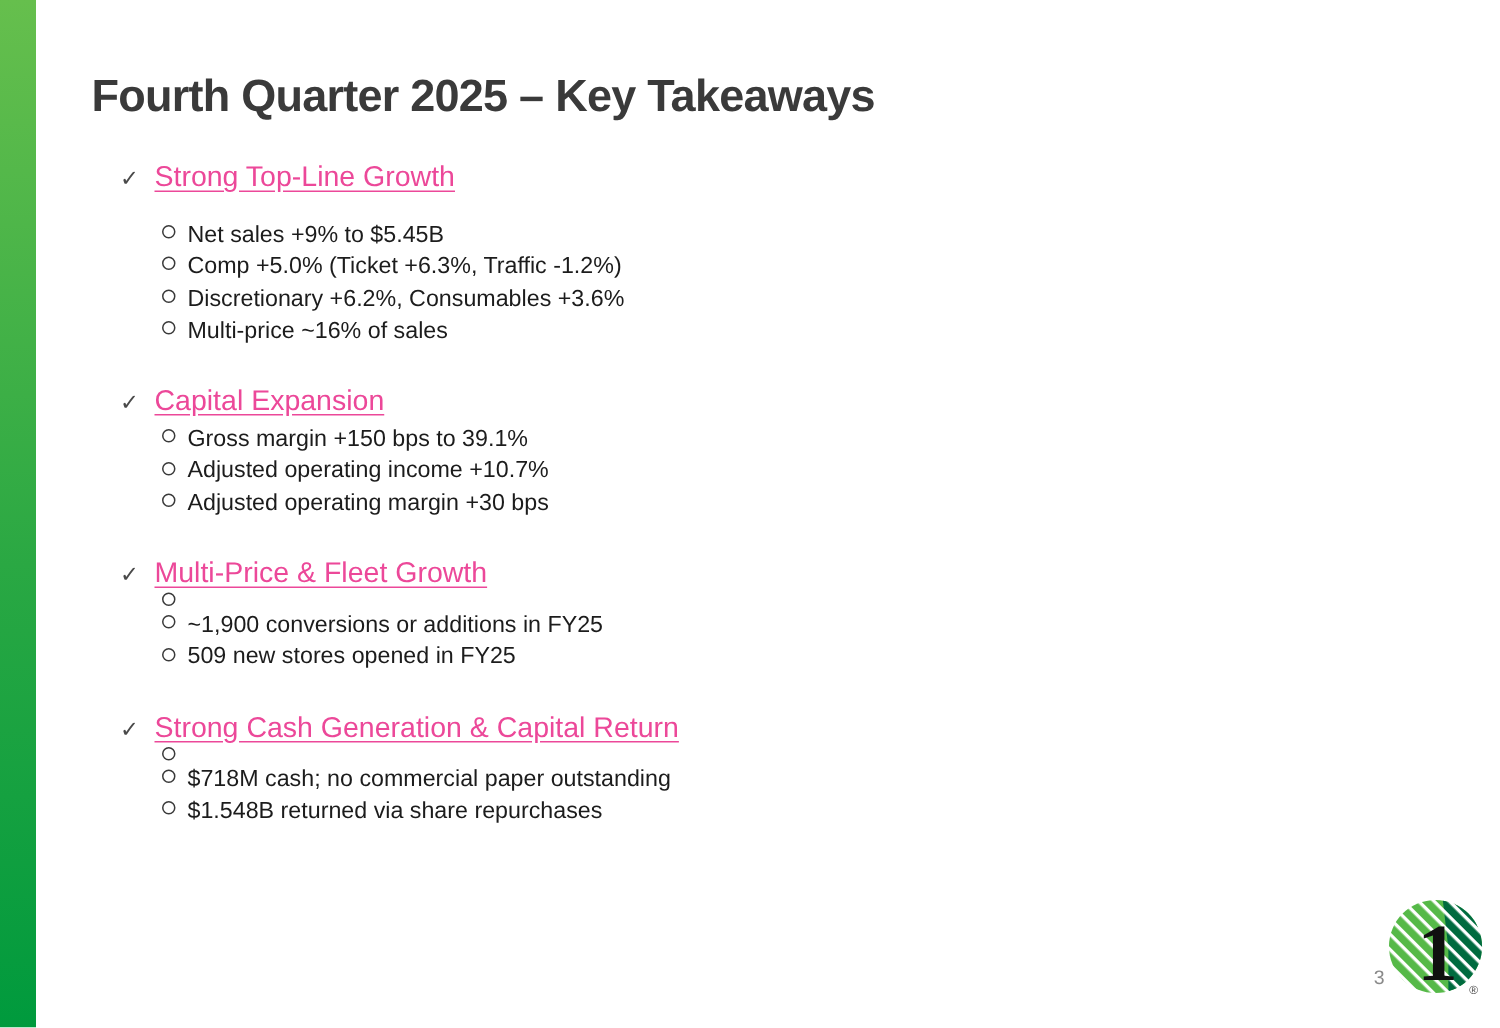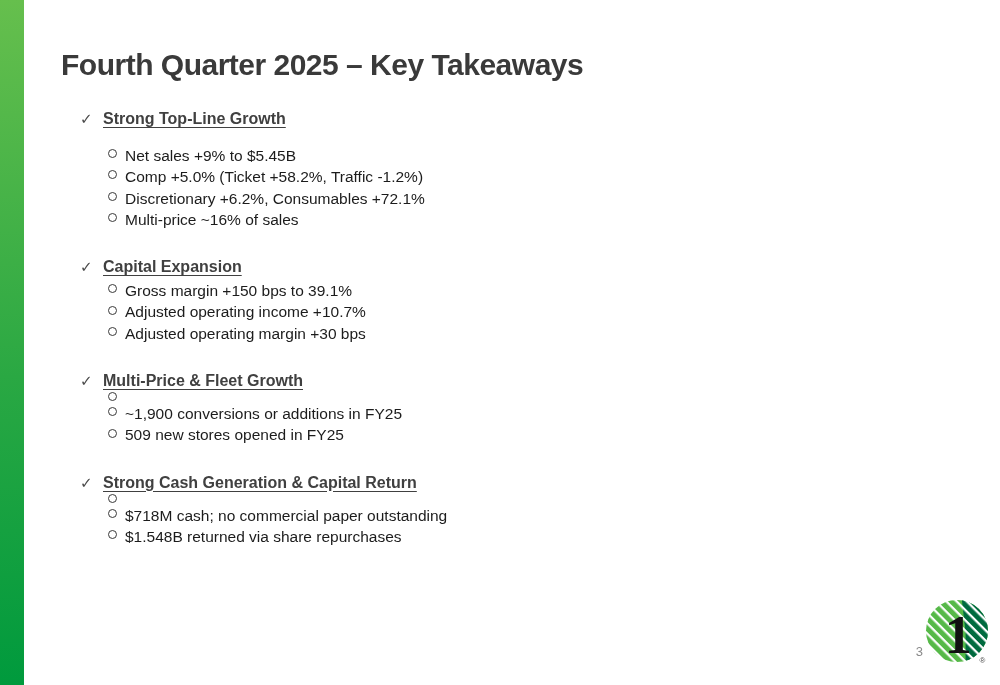--- a/index.html
+++ b/index.html
@@ -44,23 +44,23 @@
     align-items: baseline;
     line-height: 21px;
   }
   .check {
     width: 23px;
     flex: 0 0 23px;
     font-size: 15px;
     color: #4a4a4a;
   }
   .heading {
-    font-size: 16px;
-    font-weight: 700;
-    color: #404040;
+    font-size: 19px;
+    font-weight: 400;
+    color: #ec4899;
     text-decoration: underline;
     text-underline-offset: 3px;
     white-space: nowrap;
   }
   .bullets { margin-top: 3px; padding-left: 28px; }
   .section:first-child .bullets { margin-top: 16px; }
   .bullet {
     display: flex;
     align-items: baseline;
     line-height: 21.3px;
@@ -104,25 +104,25 @@
           <span class="check">✓</span>
           <span class="heading">Strong Top-Line Growth</span>
         </div>
         <div class="bullets">
           <div class="bullet">
             <span class="circle"></span>
             <span class="bullet-text">Net sales +9% to $5.45B</span>
           </div>
           <div class="bullet">
             <span class="circle"></span>
-            <span class="bullet-text">Comp +5.0% (Ticket +58.2%, Traffic -1.2%)</span>
-          </div>
-          <div class="bullet">
-            <span class="circle"></span>
-            <span class="bullet-text">Discretionary +6.2%, Consumables +72.1%</span>
+            <span class="bullet-text">Comp +5.0% (Ticket +6.3%, Traffic -1.2%)</span>
+          </div>
+          <div class="bullet">
+            <span class="circle"></span>
+            <span class="bullet-text">Discretionary +6.2%, Consumables +3.6%</span>
           </div>
           <div class="bullet">
             <span class="circle"></span>
             <span class="bullet-text">Multi-price ~16% of sales</span>
           </div>
         </div>
       </div>
       <div class="section">
         <div class="heading-row">
           <span class="check">✓</span>

